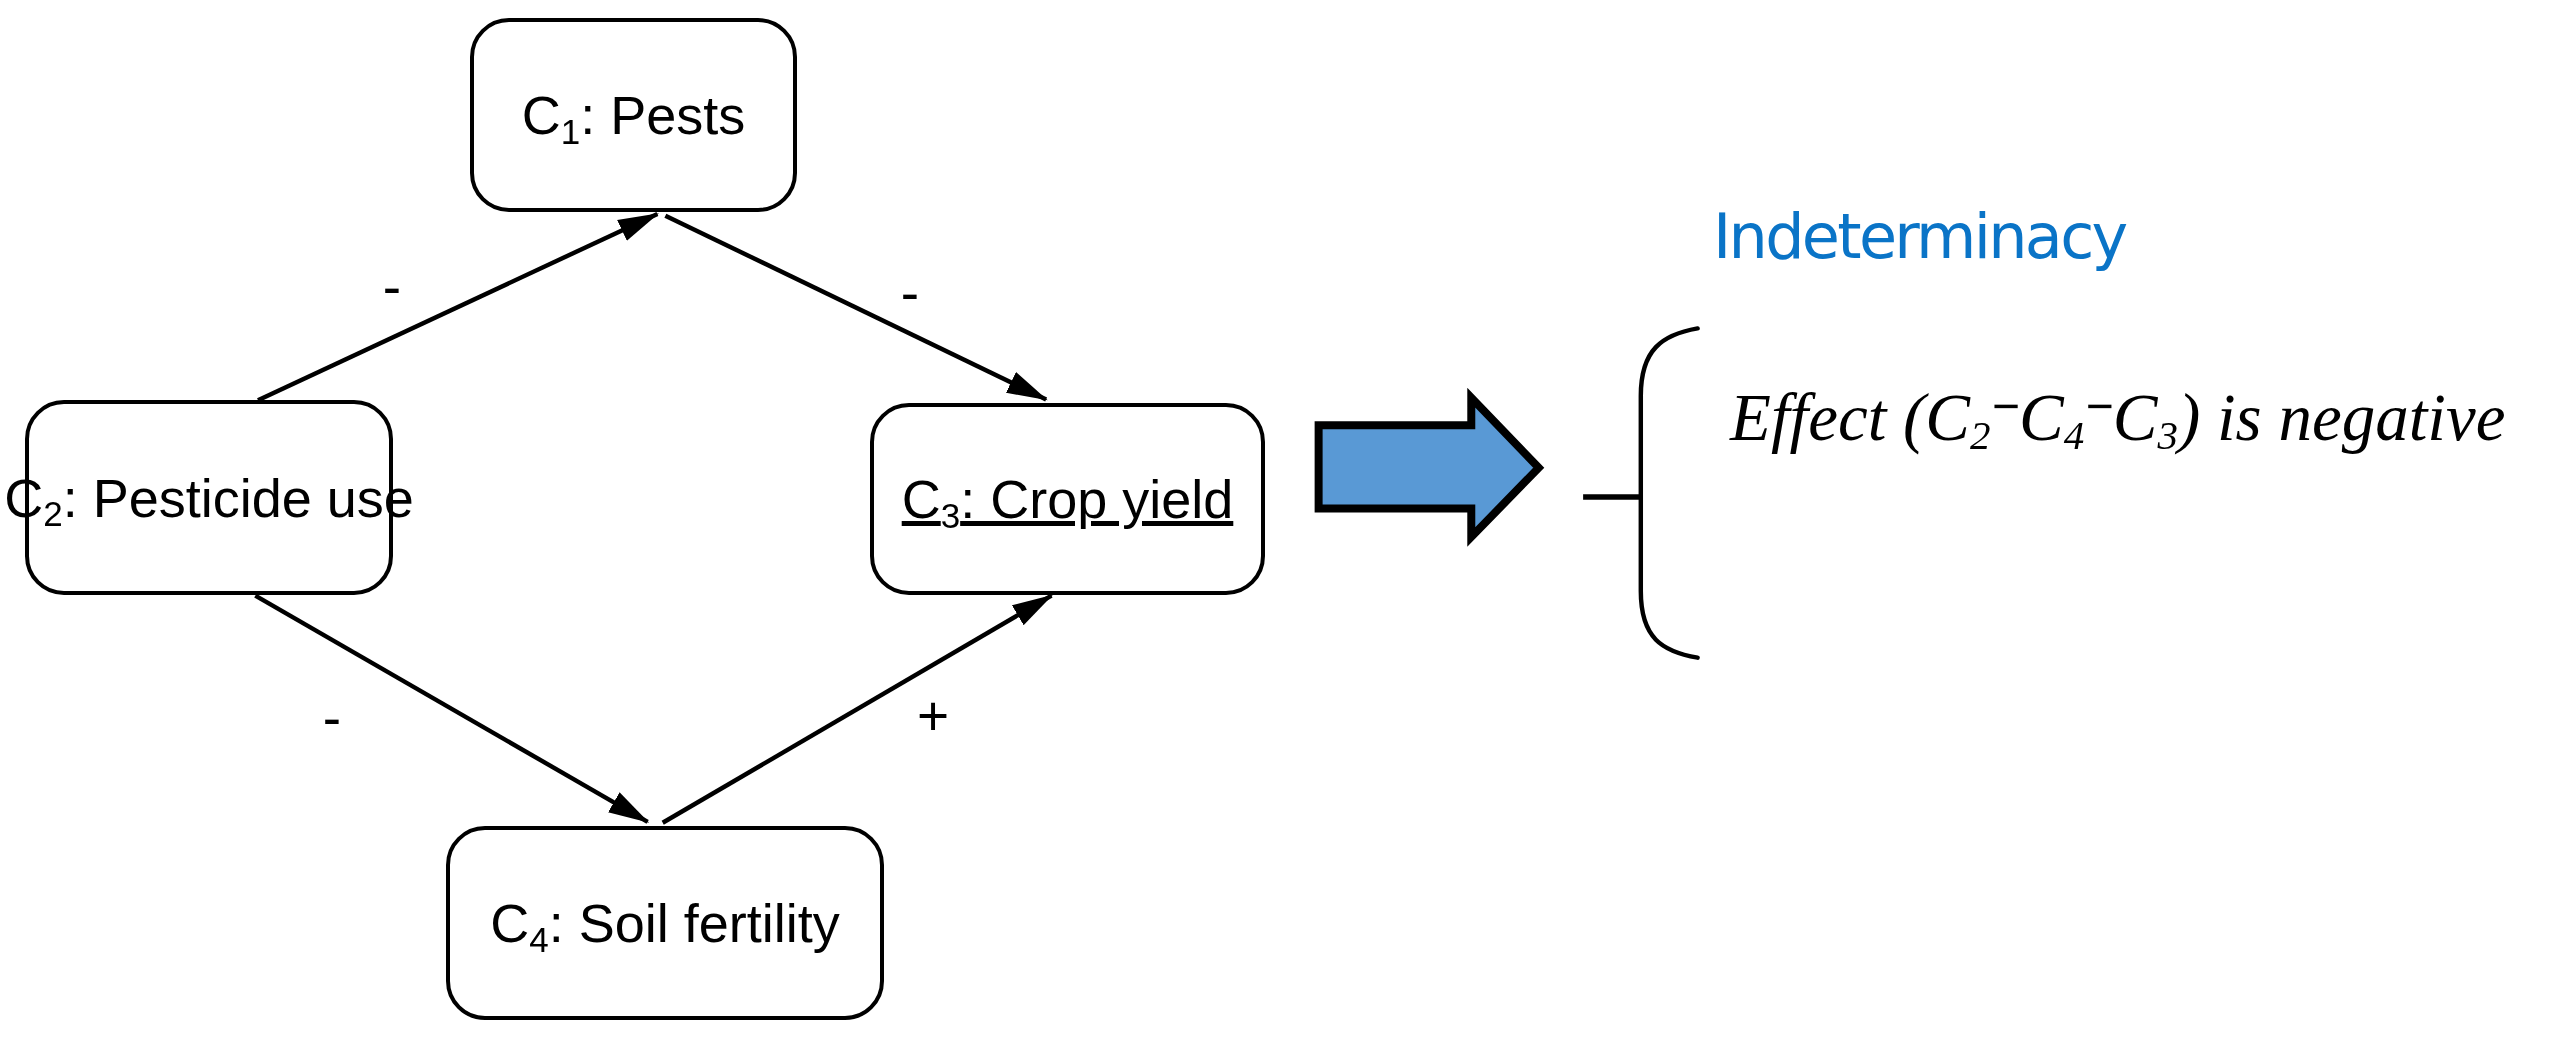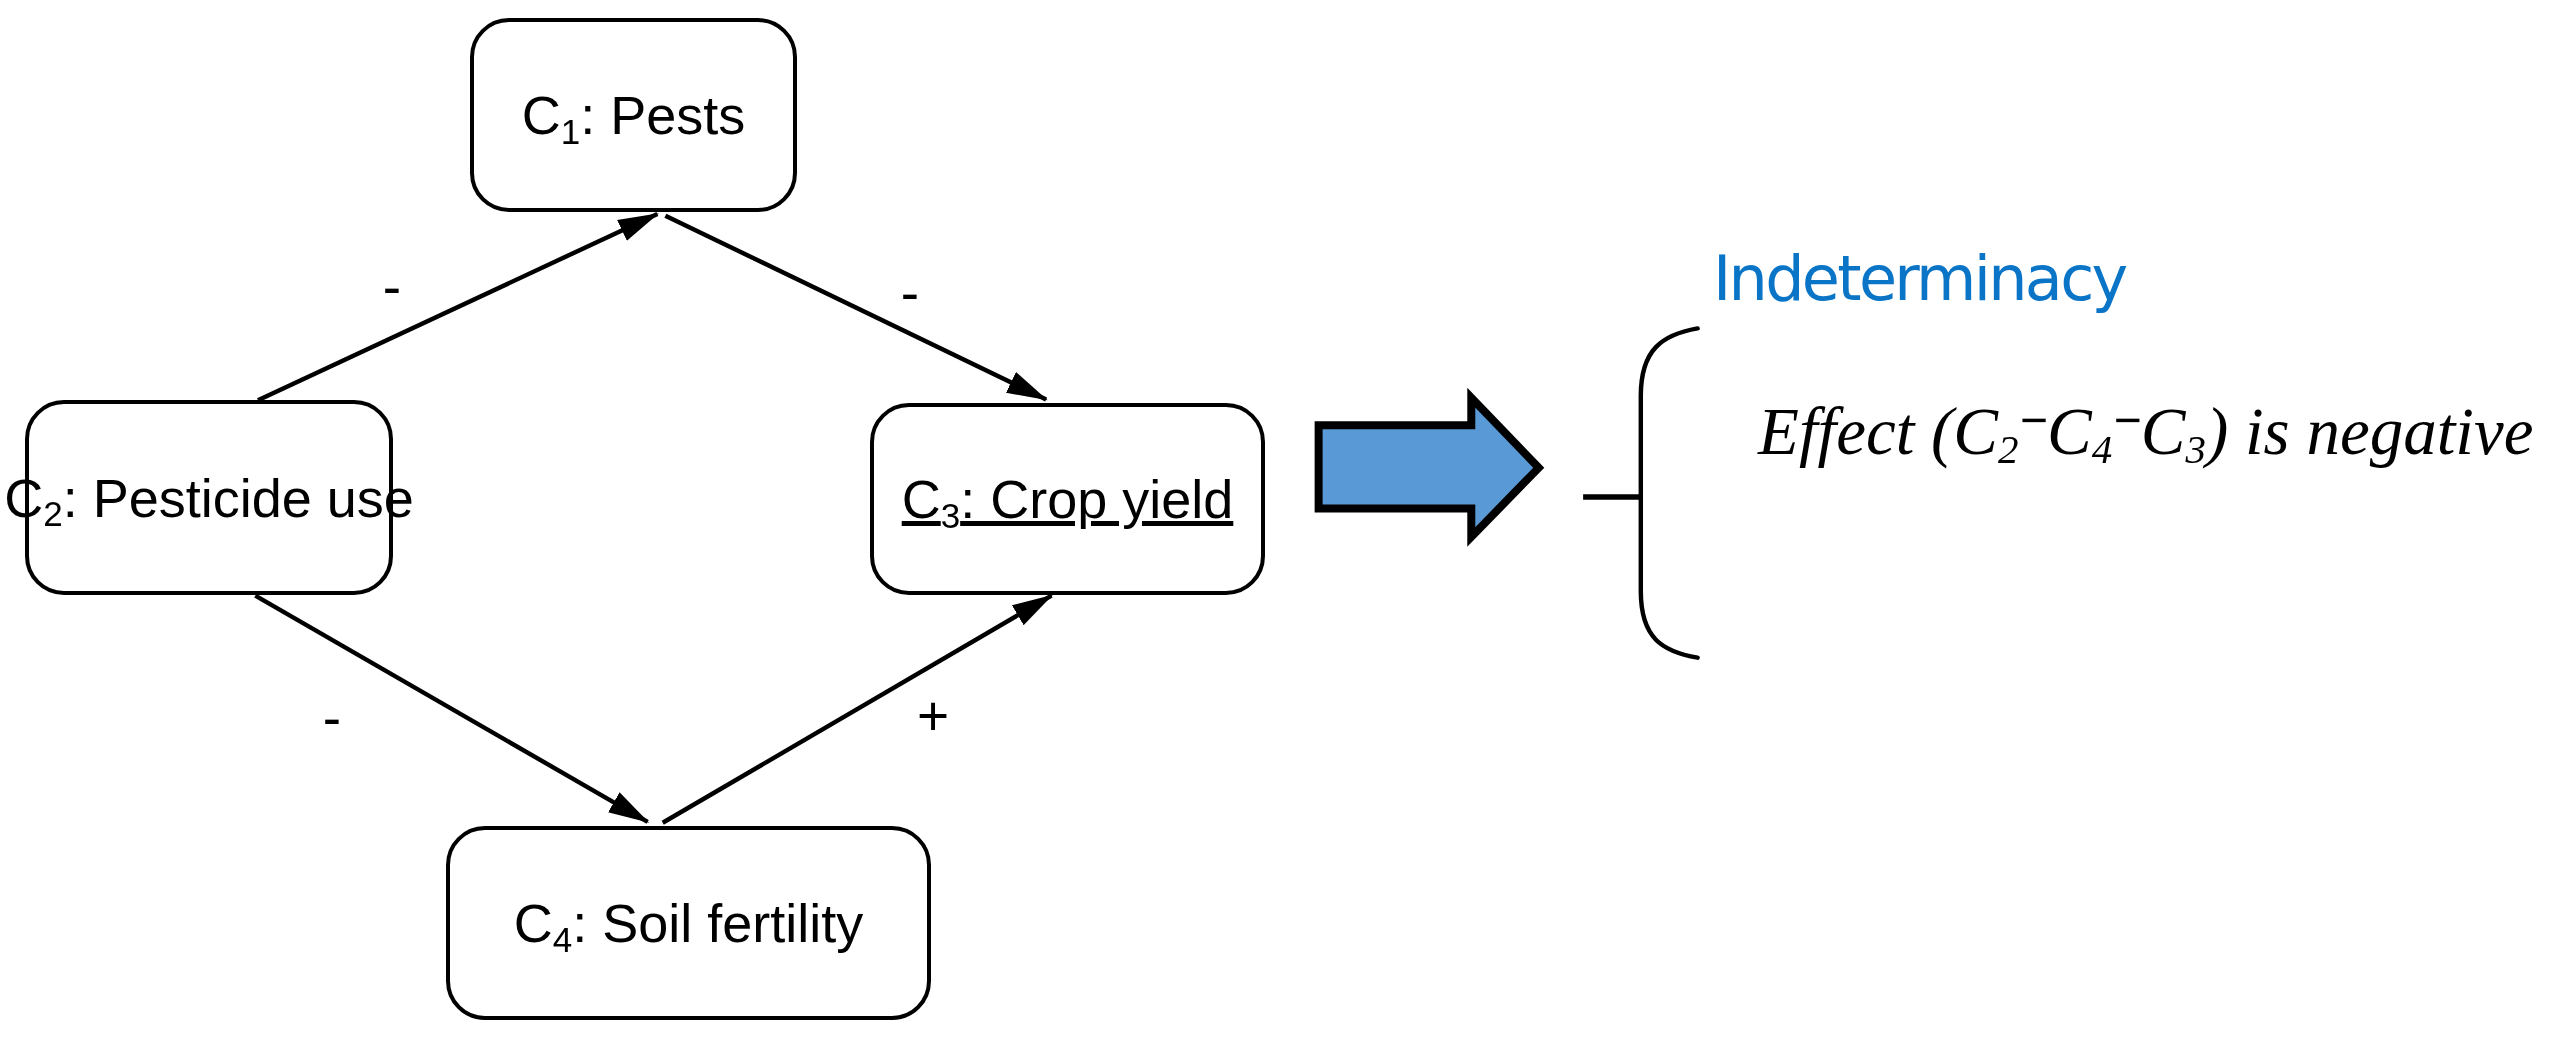--- a/index.html
+++ b/index.html
@@ -31,21 +31,21 @@
     display: flex;
     align-items: center;
     justify-content: center;
     font-size: 54px;
     color: #000000;
     white-space: pre;
   }
   #node-c1 { left: 470px; top: 18px;  width: 327px; height: 194px; }
   #node-c2 { left: 25px;  top: 400px; width: 368px; height: 195px; }
   #node-c3 { left: 870px; top: 403px; width: 395px; height: 192px; text-decoration: underline; }
-  #node-c4 { left: 446px; top: 826px; width: 485px; height: 194px; }
+  #node-c4 { left: 446px; top: 826px; width: 438px; height: 194px; }
   .node-sub {
     font-size: 35px;
     position: relative;
     top: 9.8px;
   }
   .edge-sign {
     position: absolute;
     transform: translate(-50%, -50%);
     font-size: 55px;
     color: #000000;
@@ -57,33 +57,32 @@
   #sign-c4-c3 { left: 933px; top: 716px; }
   #indeterminacy-title {
     position: absolute;
     left: 1713px;
     top: 203px;
     font-family: "DejaVu Sans", sans-serif;
     font-size: 62px;
     letter-spacing: -2.7px;
     line-height: 1.1;
     white-space: pre;
-    margin-top: 42px;
   }
   .effect-line {
     position: absolute;
     left: 1730px;
     font-family: "Liberation Serif", serif;
     font-style: italic;
     font-size: 67px;
     color: #000000;
     white-space: pre;
     line-height: 1;
   }
-  #effect-line-1 { top: 395px; margin-left: 28px; }
+  #effect-line-1 { top: 381px; }
   #effect-line-2 { top: 519px; }
   .f-sub {
     font-size: 41px;
     vertical-align: -9px;
   }
   .f-min {
     font-size: 50px;
     font-weight: bold;
     vertical-align: 17px;
     letter-spacing: -1.8px;

